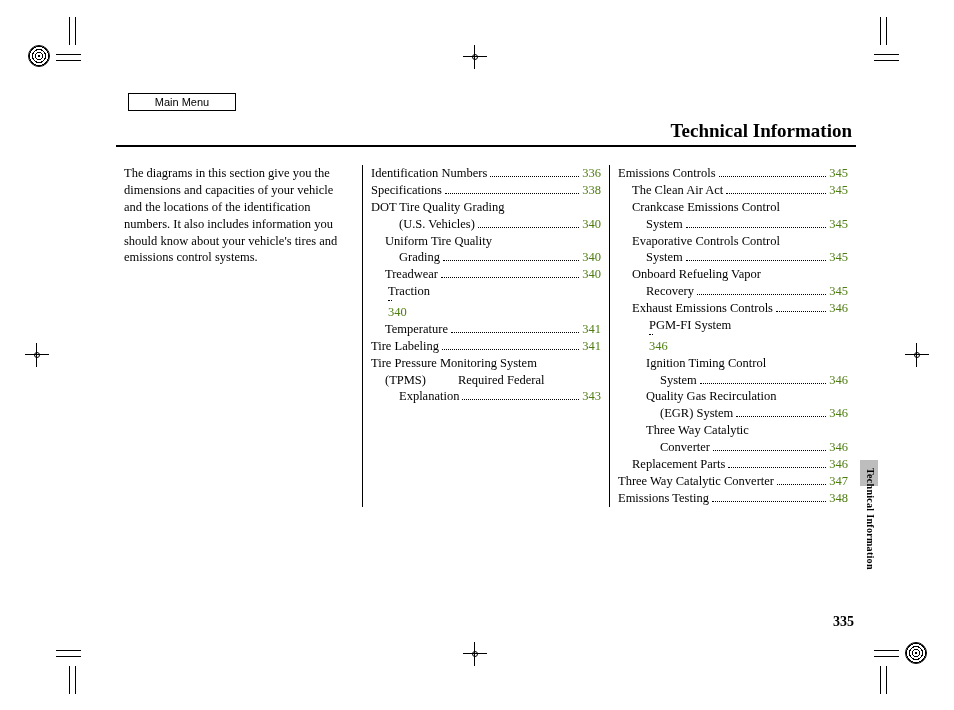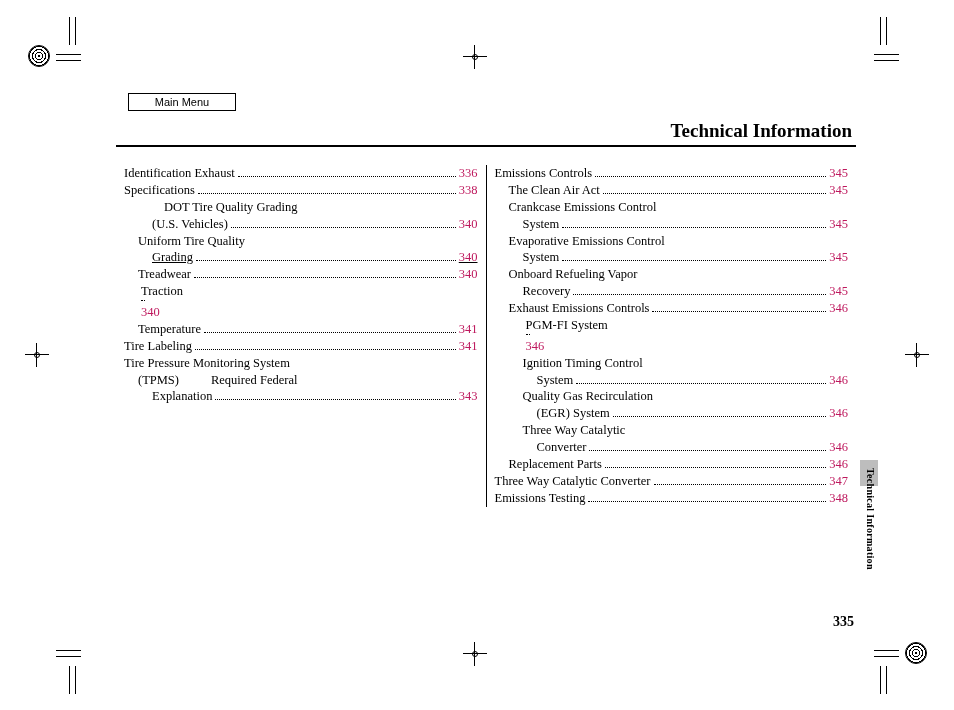--- a/index.html
+++ b/index.html
@@ -96,21 +96,21 @@
   .toc-label { flex: 0 0 auto; }
   .toc-cont { flex: 0 0 auto; padding-left: 14px; }
   .dots {
     flex: 1 1 auto;
     border-bottom: 1px dotted #000;
     margin: 0 3px 3px 3px;
     min-width: 4px;
   }
   .toc-page {
     flex: 0 0 auto;
-    color: #be185d;
+    color: #4d7c0f;
     cursor: pointer;
   }
   .side-tab {
     position: absolute;
     right: 76px; top: 460px;
     width: 18px; height: 26px;
     background: #bdbdbd;
   }
   .side-label {
     position: absolute;
@@ -168,43 +168,46 @@
     <div class="v br-v1"></div>
     <div class="v br-v2"></div>
   </div>
 
 <div class="main-menu-btn">Main Menu</div>
 
 <div class="page">
   <div class="title">Technical Information</div>
   <div class="rule"></div>
   <div class="cols">
+    <div class="col">
+      <div class="intro">The diagrams in this section give you the dimensions and capacities of your vehicle and the locations of the identification numbers. It also includes information you should know about your vehicle's tires and emissions control systems.</div>
+    </div>
     <div class="col" id="col2">
         <div class="toc-row" style="padding-left: 0px;">
-          <span class="toc-label">Identification Exhaust</span>
+          <span class="toc-label">Identification Numbers</span>
           <span class="dots"></span>
           <span class="toc-page">336</span>
         </div>
         <div class="toc-row" style="padding-left: 0px;">
           <span class="toc-label">Specifications</span>
           <span class="dots"></span>
           <span class="toc-page">338</span>
         </div>
-        <div class="toc-row" style="padding-left: 0px; margin-left: 40px;">
+        <div class="toc-row" style="padding-left: 0px;">
           <span class="toc-label">DOT Tire Quality Grading</span>
         </div>
         <div class="toc-row" style="padding-left: 28px;">
           <span class="toc-label">(U.S. Vehicles)</span>
           <span class="dots"></span>
           <span class="toc-page">340</span>
         </div>
         <div class="toc-row" style="padding-left: 14px;">
           <span class="toc-label">Uniform Tire Quality</span>
         </div>
-        <div class="toc-row" style="padding-left: 28px; text-decoration: underline;">
+        <div class="toc-row" style="padding-left: 28px;">
           <span class="toc-label">Grading</span>
           <span class="dots"></span>
           <span class="toc-page">340</span>
         </div>
         <div class="toc-row" style="padding-left: 14px;">
           <span class="toc-label">Treadwear</span>
           <span class="dots"></span>
           <span class="toc-page">340</span>
         </div>
         <div class="toc-row" style="padding-left: 14px; flex-direction: column;">
@@ -249,21 +252,21 @@
         </div>
         <div class="toc-row" style="padding-left: 14px;">
           <span class="toc-label">Crankcase Emissions Control</span>
         </div>
         <div class="toc-row" style="padding-left: 28px;">
           <span class="toc-label">System</span>
           <span class="dots"></span>
           <span class="toc-page">345</span>
         </div>
         <div class="toc-row" style="padding-left: 14px;">
-          <span class="toc-label">Evaporative Emissions Control</span>
+          <span class="toc-label">Evaporative Controls Control</span>
         </div>
         <div class="toc-row" style="padding-left: 28px;">
           <span class="toc-label">System</span>
           <span class="dots"></span>
           <span class="toc-page">345</span>
         </div>
         <div class="toc-row" style="padding-left: 14px;">
           <span class="toc-label">Onboard Refueling Vapor</span>
         </div>
         <div class="toc-row" style="padding-left: 28px;">

